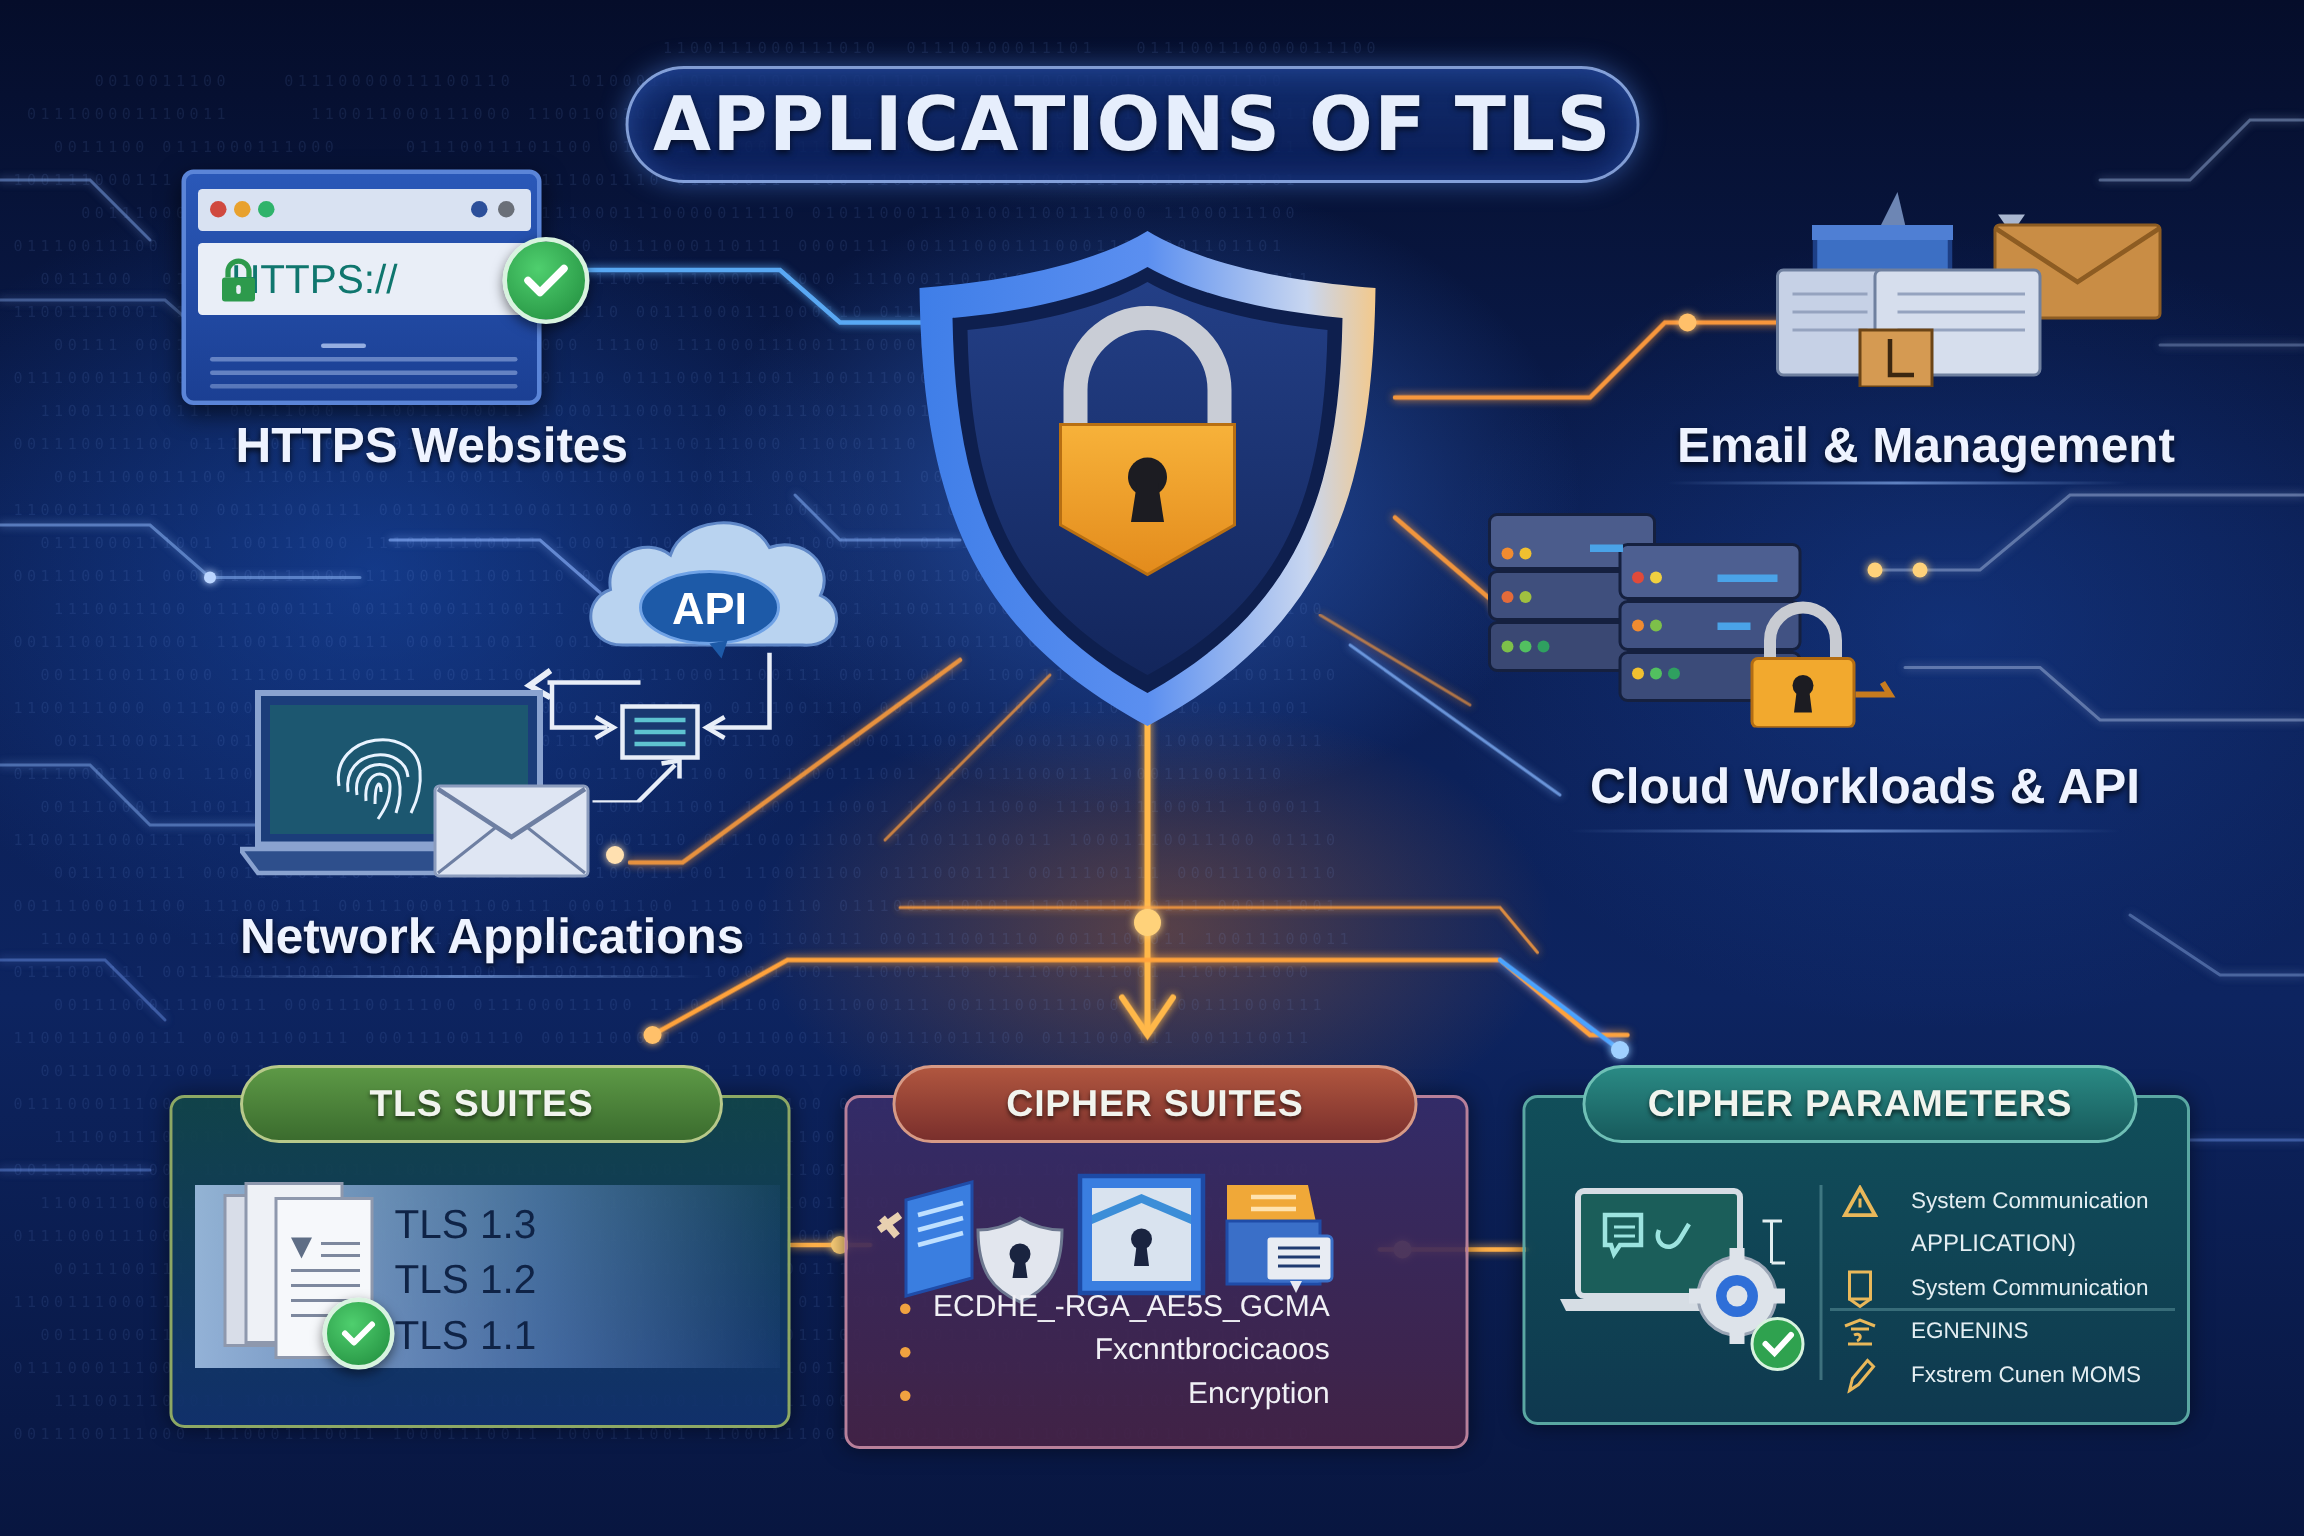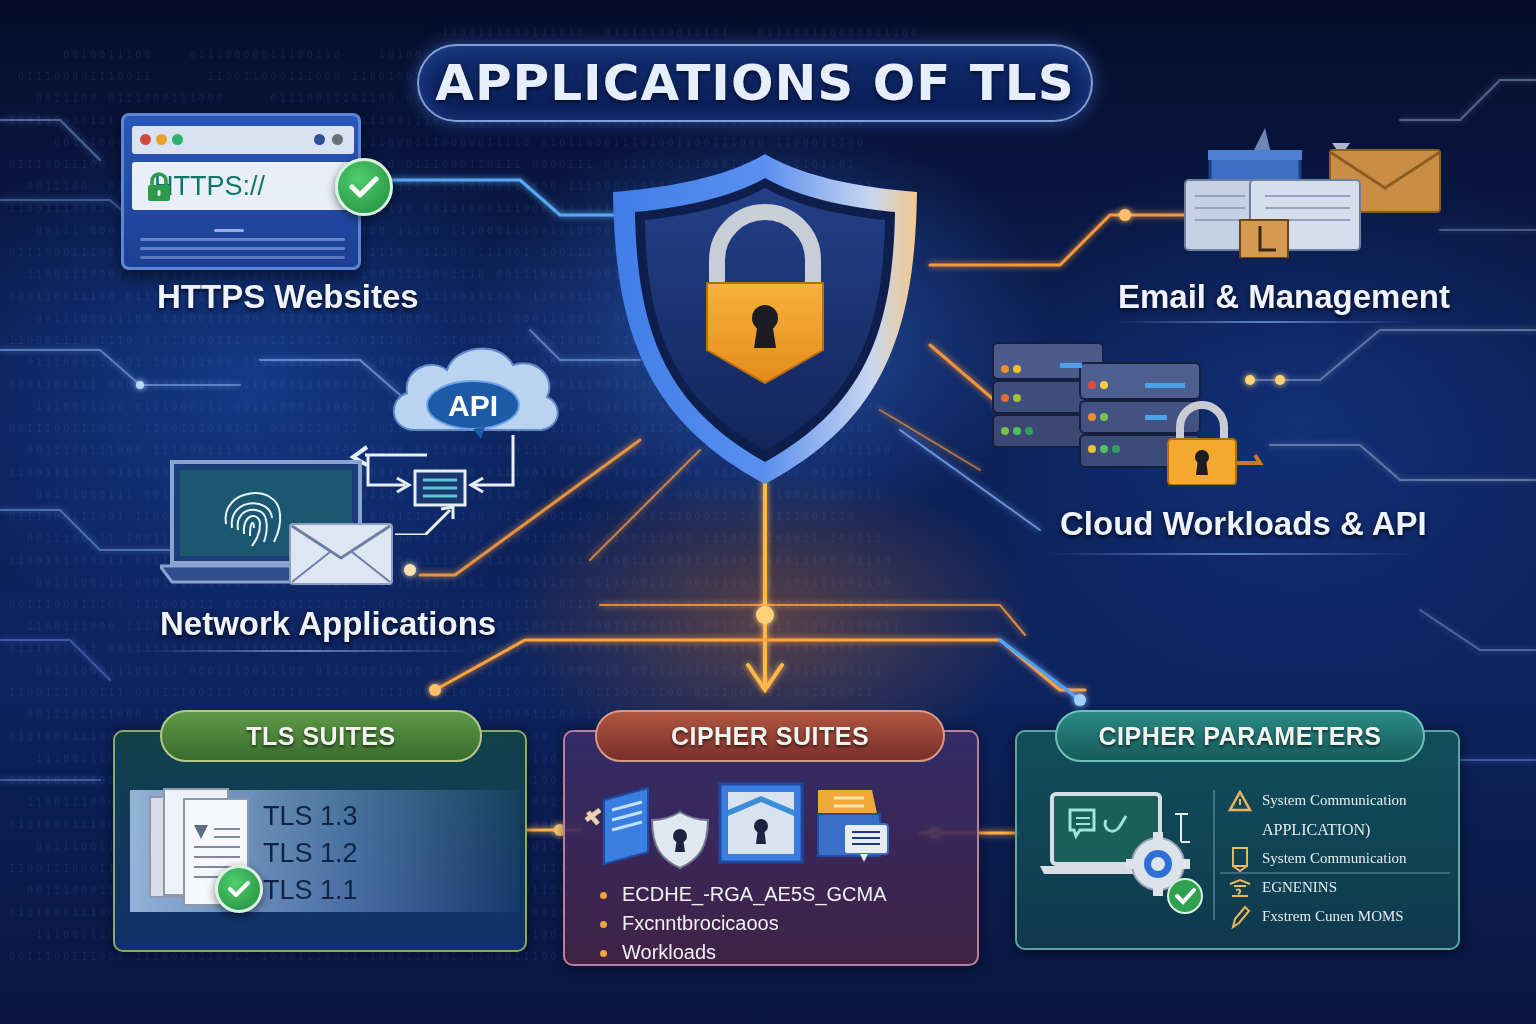--- a/index.html
+++ b/index.html
@@ -88,33 +88,33 @@
   }
   .tls-list { position: absolute; left: 263px; top: 798px; }
   .tls-list div {
     font-family: "Liberation Sans", sans-serif; font-weight: normal; font-size: 27px;
     color: #0f2346; height: 37px; line-height: 37px;
   }
   .tls-band {
     position: absolute; left: 130px; top: 790px; width: 390px; height: 122px;
     background: linear-gradient(90deg, rgba(170,200,235,0.85), rgba(110,150,210,0.55) 60%, rgba(60,100,170,0.1));
   }
-  .bullets { position: absolute; left: 600px; top: 880px; }
+  .bullets { position: absolute; left: 600px; top: 857px; text-align: right; }
   .bullets li {
     list-style: none; position: relative; padding-left: 22px; font-size: 20px;
     color: #f0f0f5; height: 29px; line-height: 29px; font-family: "Liberation Sans", sans-serif;
   }
   .bullets li::before {
     content: ""; position: absolute; left: 0; top: 12px; width: 7px; height: 7px; border-radius: 50%;
     background: #f0a240;
   }
   .params { position: absolute; left: 1222px; top: 786px; }
   .param-row {
     position: relative; display: flex; align-items: center; height: 29px;
-    font-size: 15px; color: #e4eef2; font-family: Liberation Serif, serif;
+    font-size: 15px; color: #e4eef2; font-family: Liberation Sans, sans-serif; gap: 12px;
   }
   .param-row .ic { width: 36px; display: flex; justify-content: center; }
   .param-row .txt { padding-left: 4px; }
 </style>
 </head>
 <body>
 
 <div class="binary">
                                                  1100111000111010  01110100011101   011100110000011100
        0010011100    01110000011100110    1010001110011100011100011101  00111000110101000001100
@@ -439,21 +439,21 @@
         <line x1="270" y1="52" x2="298" y2="52"></line>
         <line x1="270" y1="58" x2="298" y2="58"></line>
         <line x1="270" y1="64" x2="298" y2="64"></line>
       </g>
     <path d="M278 74 L282 82 L286 74 Z" fill="#e8ecf3"></path>
   </g>
 </svg>
 <ul class="bullets">
   <li>ECDHE_-RGA_AE5S_GCMA</li>
   <li>Fxcnntbrocicaoos</li>
-  <li>Workloads</li>
+  <li>Encryption</li>
 </ul>
 
 <div class="panel" style="left:1015px;top:730px;width:445px;height:220px;border-color:#5aa7a2;background:linear-gradient(180deg,rgba(18,82,90,0.93),rgba(16,60,80,0.93))"></div>
 <div class="panel-pill" style="left:1055px;top:710px;width:370px;border-color:#6fc0b6;background:linear-gradient(180deg,#2a8a84,#175a5c)">CIPHER PARAMETERS</div>
 <div style="position:absolute;left:1213px;top:790px;width:2px;height:130px;background:rgba(150,210,210,0.35)"></div>
 <div style="position:absolute;left:1220px;top:872px;width:230px;height:2px;background:rgba(150,210,210,0.3)"></div>
 <svg style="position:absolute;left:1040px;top:790px" width="180" height="130" viewBox="0 0 180 130">
   <rect x="12" y="4" width="108" height="70" rx="4" fill="#1b5e5a" stroke="#d6dde4" stroke-width="4"></rect>
   <path d="M0 76 H130 L126 84 H4 Z" fill="#d6dde4"></path>
   <path d="M30 20 H54 V40 H40 L36 46 L34 40 H30 Z" fill="none" stroke="#9de4e0" stroke-width="3"></path>

